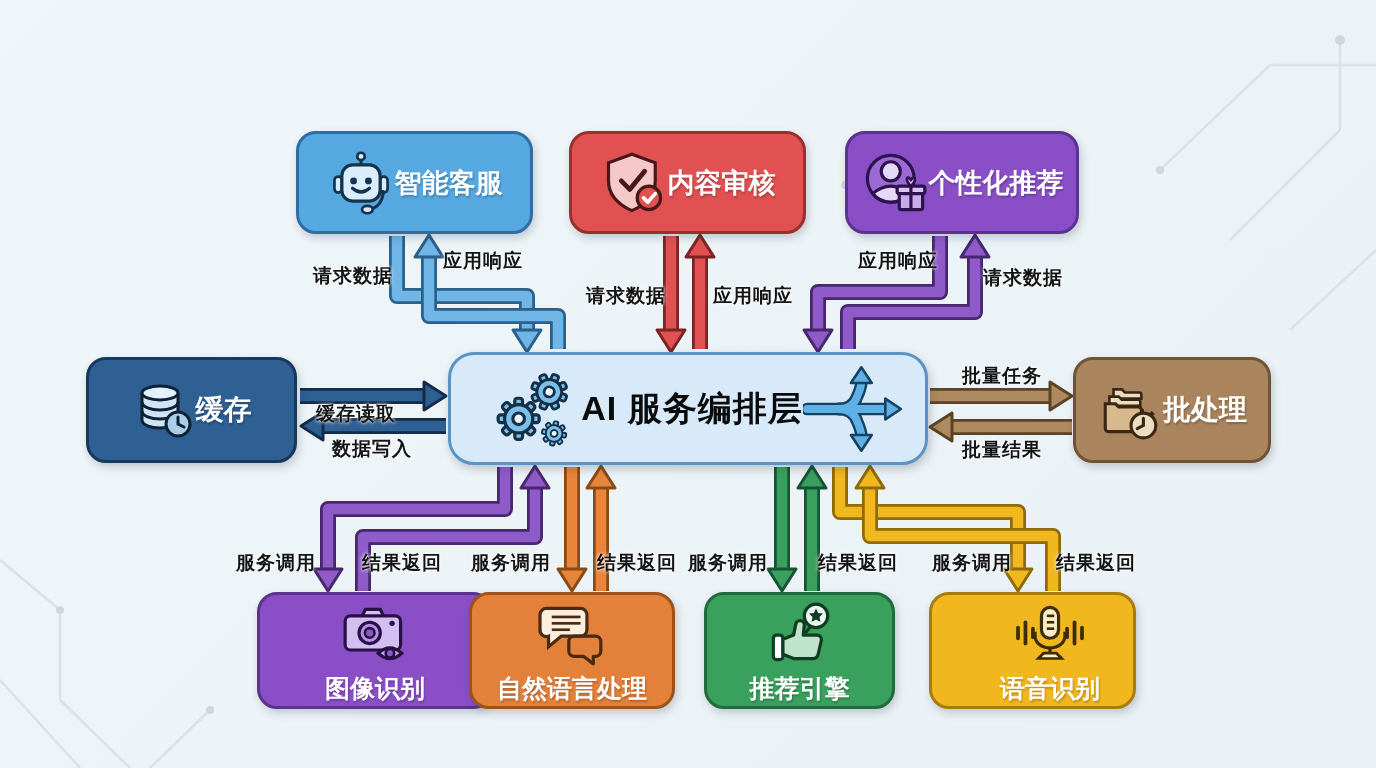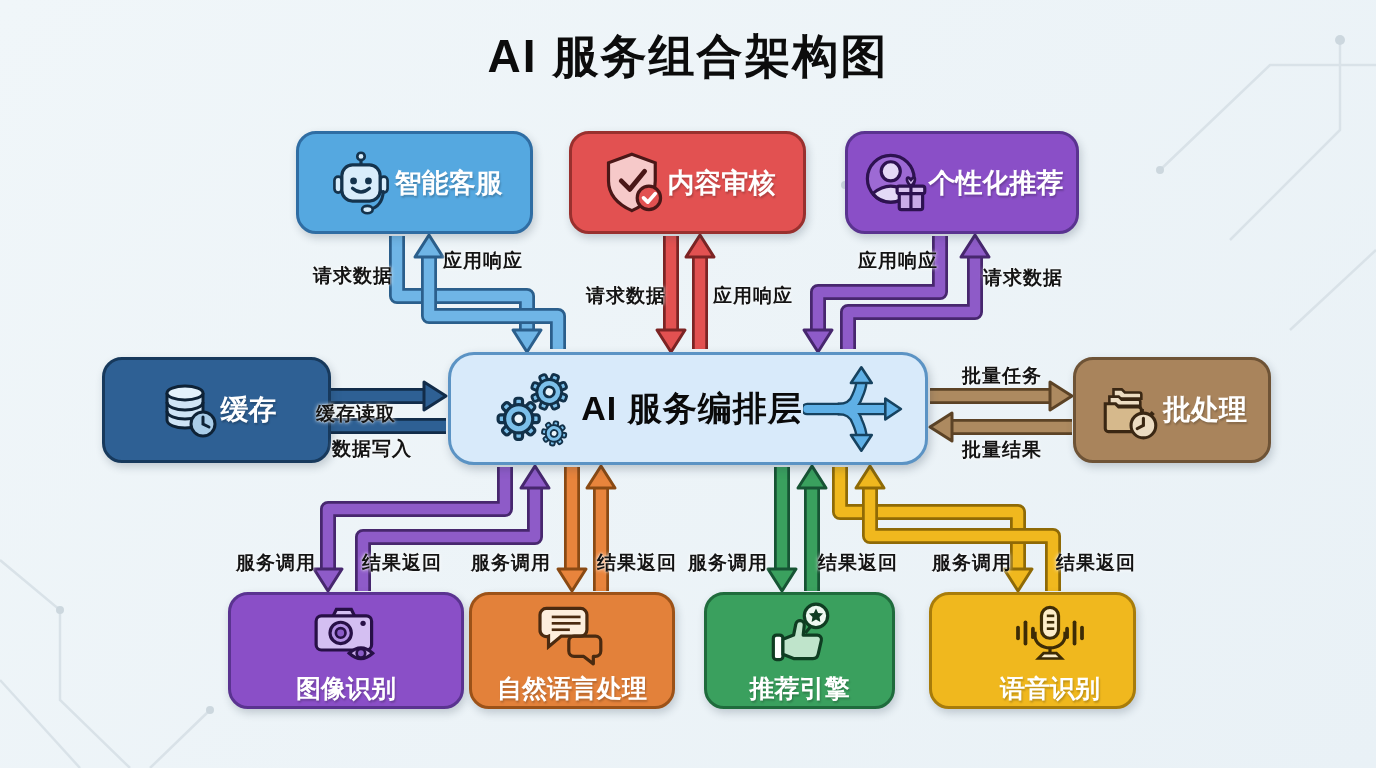--- a/index.html
+++ b/index.html
@@ -147,21 +147,20 @@
         <path d="M840 467 L840 512 L1018 512 L1018 574" fill="none" stroke="#f0b81e" stroke-width="10.5" stroke-linejoin="round"></path>
         <polygon points="1018,591 1004,569 1032,569" fill="#f0b81e" stroke="#8f6a06" stroke-width="3" stroke-linejoin="round"></polygon>
       </g>
       <g>
         <path d="M1053 591 L1053 536 L870 536 L870 483" fill="none" stroke="#8f6a06" stroke-width="16" stroke-linejoin="round"></path>
         <path d="M1053 591 L1053 536 L870 536 L870 483" fill="none" stroke="#f0b81e" stroke-width="10.5" stroke-linejoin="round"></path>
         <polygon points="870,466 884,488 856,488" fill="#f0b81e" stroke="#8f6a06" stroke-width="3" stroke-linejoin="round"></polygon>
       </g>
     </svg>
 
-  <div class="page-title">AI 服务组合架构图</div>
 
   <div class="node top-node" style="left: 296px; top: 131px; width: 237px; height: 103px; --bg: #55a8e0; --bd: #2f6da3; --fg: #ffffff;">
     <span class="icon">
       <svg width="68" height="68" viewBox="0 0 64 64">
         <line x1="32" y1="8" x2="32" y2="15" stroke="#14334d" stroke-width="3"></line>
         <circle cx="32" cy="7" r="3.5" fill="#d9edfb" stroke="#14334d" stroke-width="2.5"></circle>
         <rect x="7" y="26" width="7" height="15" rx="3.5" fill="#d9edfb" stroke="#14334d" stroke-width="2.5"></rect>
         <rect x="50" y="26" width="7" height="15" rx="3.5" fill="#d9edfb" stroke="#14334d" stroke-width="2.5"></rect>
         <rect x="14" y="15" width="36" height="34" rx="10" fill="#d9edfb" stroke="#14334d" stroke-width="3"></rect>
         <circle cx="25" cy="30" r="3.2" fill="#14334d"></circle>
@@ -194,21 +193,21 @@
         <path d="M11 42 Q28 28 45 42 A22 22 0 0 1 11 42" fill="#e4d9f6" stroke="#2d1250" stroke-width="3"></path>
         <rect x="36" y="41" width="22" height="16" rx="2" fill="#c9abe8" stroke="#2d1250" stroke-width="3"></rect>
         <rect x="34" y="35" width="26" height="7" rx="2" fill="#d9c3f0" stroke="#2d1250" stroke-width="3"></rect>
         <line x1="47" y1="35" x2="47" y2="57" stroke="#2d1250" stroke-width="3"></line>
         <path d="M47 35 C41 29 43 24 47 29 C51 24 53 29 47 35" fill="#d9c3f0" stroke="#2d1250" stroke-width="2.5"></path>
       </svg>
     </span>
     <span class="label">个性化推荐</span>
   </div>
 
-  <div class="node side-node" style="left: 86px; top: 357px; width: 229px; height: 106px; margin-left: 16px; --bg: #2e6094; --bd: #17395c; --fg: #ffffff;">
+  <div class="node side-node" style="left: 86px; top: 357px; width: 211px; height: 106px; --bg: #2e6094; --bd: #17395c; --fg: #ffffff;">
     <span class="icon">
       <svg width="64" height="64" viewBox="0 0 64 64">
         <path d="M10 15 V42 C10 47 19 50 28 50 C37 50 46 47 46 42 V15" fill="#cfe4f6" stroke="#0e2236" stroke-width="3"></path>
         <ellipse cx="28" cy="15" rx="18" ry="7" fill="#e3f1fb" stroke="#0e2236" stroke-width="3"></ellipse>
         <path d="M10 24 C10 29 19 32 28 32 C37 32 46 29 46 24" fill="none" stroke="#0e2236" stroke-width="3"></path>
         <path d="M10 33 C10 38 19 41 28 41 C37 41 46 38 46 33" fill="none" stroke="#0e2236" stroke-width="3"></path>
         <circle cx="46" cy="46" r="12" fill="#aacde9" stroke="#0e2236" stroke-width="3"></circle>
         <path d="M46 39 V46 L52 49" fill="none" stroke="#0e2236" stroke-width="3" stroke-linecap="round"></path>
       </svg>
     </span>
@@ -267,21 +266,21 @@
         <path d="M8 26 h10 l3 3 h19 a3 3 0 0 1 3 3 v18 a3 3 0 0 1 -3 3 h-29 a3 3 0 0 1 -3 -3 z" fill="#d6b98c" stroke="#3a2713" stroke-width="3"></path>
         <line x1="44" y1="31" x2="44" y2="35" stroke="#3a2713" stroke-width="3"></line>
         <line x1="52" y1="34" x2="55" y2="37" stroke="#3a2713" stroke-width="3"></line>
         <circle cx="45" cy="47" r="12" fill="#ecdcc2" stroke="#3a2713" stroke-width="3"></circle>
         <path d="M45 47 L45 40 M45 47 L39 50" fill="none" stroke="#3a2713" stroke-width="3" stroke-linecap="round"></path>
       </svg>
     </span>
     <span class="label">批处理</span>
   </div>
 
-  <div class="node col" style="left: 228px; top: 592px; width: 236px; height: 117px; align-items: center; --bg: #8a4fc7; --bd: #5a3390; --fg: #ffffff;">
+  <div class="node col" style="left: 257px; top: 592px; width: 236px; height: 117px; align-items: center; --bg: #8a4fc7; --bd: #5a3390; --fg: #ffffff;">
     <span class="icon">
       <svg width="76" height="64" viewBox="0 0 68 60">
         <path d="M22 13 L25 7 H39 L42 13" fill="#d4bff2" stroke="#271046" stroke-width="3"></path>
         <rect x="6" y="13" width="52" height="32" rx="5" fill="#d4bff2" stroke="#271046" stroke-width="3"></rect>
         <circle cx="29" cy="29" r="10" fill="#b492e4" stroke="#271046" stroke-width="3"></circle>
         <circle cx="29" cy="29" r="4.5" fill="#8a5bc8" stroke="#271046" stroke-width="2.5"></circle>
         <circle cx="50" cy="20" r="2.5" fill="#271046"></circle>
         <path d="M37 48 Q48 38 59 48 Q48 58 37 48 Z" fill="#c9abe8" stroke="#271046" stroke-width="3"></path>
         <circle cx="48" cy="48" r="4" fill="#8a5bc8" stroke="#271046" stroke-width="2.5"></circle>
       </svg>

